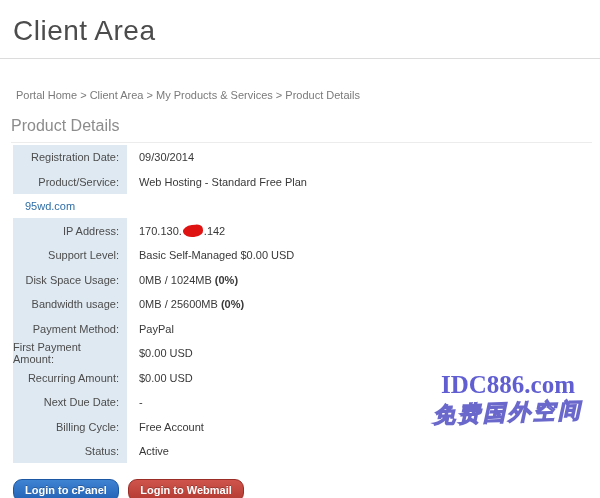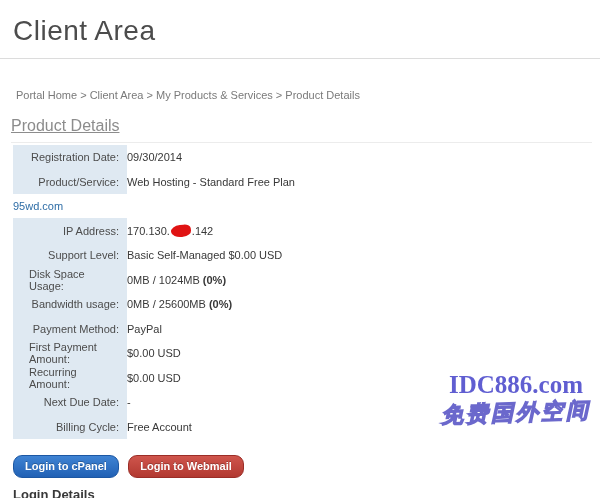--- a/index.html
+++ b/index.html
@@ -29,21 +29,20 @@
     font-size: 11px;
     color: #7a7a7a;
   }
   .section-title {
     margin: 16px 8px 0 11px;
     font-size: 16px;
     font-weight: 400;
     color: #8c8c8c;
     padding-bottom: 7px;
     border-bottom: 1px solid #ececec;
-    text-decoration: underline;
   }
 
   .details-table {
     margin: 2px 0 0 13px;
     width: 579px;
   }
   .row {
     display: flex;
     height: 24.5px;
     align-items: center;
@@ -52,23 +51,23 @@
     width: 114px;
     height: 100%;
     background: #dfe9f2;
     display: flex;
     align-items: center;
     justify-content: flex-end;
     padding-right: 8px;
     font-size: 11px;
     color: #4c4c4c;
     flex: none;
-    padding-left: 16px;
   }
   .cv {
+    padding-left: 12px;
     font-size: 11px;
     color: #383838;
   }
   .cv b { font-weight: bold; }
   .domain-link {
     color: #2e6da6;
     text-decoration: none;
     cursor: pointer;
     margin-top: 46px;
   }
@@ -107,21 +106,21 @@
 
   .login-details-title {
     margin: 9px 0 0 13px;
     font-size: 13px;
     font-weight: bold;
     color: #383838;
   }
 
   .watermark {
     position: absolute;
-    right: 9px;
+    right: 17px;
     bottom: 4px;
     text-align: center;
     pointer-events: none;
   }
   .wm-site {
     font-family: "Liberation Serif", serif;
     font-weight: bold;
     font-size: 25px;
     line-height: 1;
     color: #4543ca;
@@ -214,20 +213,24 @@
     <div class="row">
       <div class="cl">Next Due Date:</div>
       <div class="cv">-</div>
     </div>
 
     <div class="row">
       <div class="cl">Billing Cycle:</div>
       <div class="cv">Free Account</div>
     </div>
 
+    <div class="row">
+      <div class="cl">Status:</div>
+      <div class="cv">Active</div>
+    </div>
 
   </div>
 
   <div class="actions">
     <span class="btn btn-cpanel">Login to cPanel</span>
     <span class="btn btn-webmail">Login to Webmail</span>
   </div>
 
   <h3 class="login-details-title">Login Details</h3>
 

